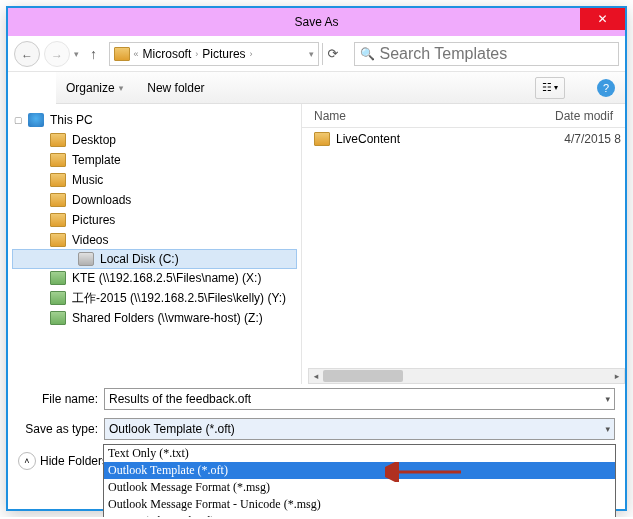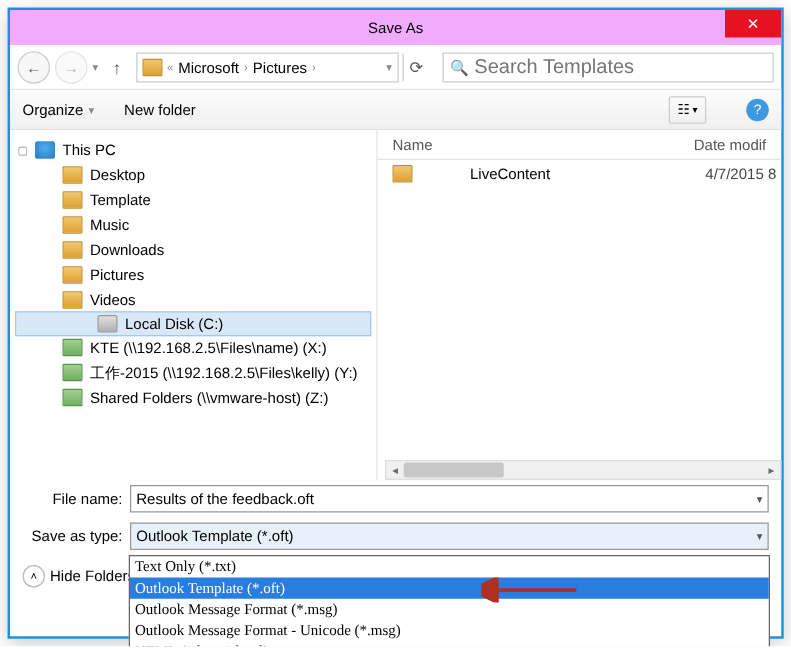--- a/index.html
+++ b/index.html
@@ -12,21 +12,21 @@
 .navbtn { width: 26px; height: 26px; border: 1px solid #ccc; border-radius: 50%; display: flex; align-items: center; justify-content: center; font-size: 12px; color: #555; background: #f7f7f7; }
 .navbtn.disabled { opacity: 0.5; }
 .upbtn { width: 22px; height: 22px; display: flex; align-items: center; justify-content: center; color: #555; font-size: 14px; }
 .crumb { flex: 0 0 210px; height: 24px; border: 1px solid #ccc; display: flex; align-items: center; padding: 0 4px; font-size: 12px; gap: 4px; }
 .crumb .sep { color: #888; font-size: 9px; }
 .crumb .folder-ico { width: 16px; height: 14px; background: linear-gradient(#f0c870,#e0a030); border-radius: 1px; border: 1px solid #c09030; }
 .refresh { width: 22px; height: 22px; display: flex; align-items: center; justify-content: center; color: #555; font-size: 13px; border-left: 1px solid #ccc; margin-left: -1px; }
 .searchbox { flex: 1; height: 24px; border: 1px solid #ccc; display: flex; align-items: center; padding: 0 6px; margin-left: 6px; }
 .searchbox input { border: none; outline: none; font-size: 16px; color: #c2410c; width: 100%; background: transparent; }
 .searchbox .sicon { color: #888; font-size: 12px; margin-right: 4px; }
-.toolbar { height: 32px; background: linear-gradient(#fdfdfd,#f0f0f0); border-bottom: 1px solid #e0e0e0; display: flex; align-items: center; padding: 0 10px; font-size: 12px; gap: 24px; }
+.toolbar { height: 32px; background: linear-gradient(#fdfdfd,#f0f0f0); border-bottom: 1px solid #e0e0e0; display: flex; align-items: center; padding: 0 10px; font-size: 12px; gap: 24px; margin-left: 48px; }
 .toolbar .spacer { flex: 1; }
 .toolbar .viewbtn { width: 30px; height: 22px; border: 1px solid #ccc; border-radius: 2px; display: flex; align-items: center; justify-content: center; font-size: 11px; }
 .toolbar .help { width: 18px; height: 18px; border-radius: 50%; background: #3d9ae0; color: #fff; font-size: 11px; display: flex; align-items: center; justify-content: center; margin-left: 8px; }
 .body { display: flex; height: 280px; }
 .tree { width: 294px; border-right: 1px solid #e5e5e5; overflow: hidden; padding: 6px 0; font-size: 12px; position: relative; }
 .tree-item { display: flex; align-items: center; height: 20px; padding-left: 20px; gap: 6px; white-space: nowrap; }
 .tree-item.child { padding-left: 42px; }
 .tree-item.selected { background: #d8e8f8; border: 1px solid #a0c8f0; margin: -1px 4px; padding-left: 65px; }
 .tree-item .ico { width: 16px; height: 14px; flex-shrink: 0; }
 .ico.pc { background: radial-gradient(circle at 50% 40%, #4db0f0, #2a78c0); border-radius: 2px; }
@@ -34,21 +34,21 @@
 .ico.drv { background: linear-gradient(#e0e0e0,#b0b0b0); border-radius: 2px; border: 1px solid #999; }
 .ico.net { background: linear-gradient(#a0d090,#70b060); border-radius: 1px; border: 1px solid #5a9050; }
 .tree .expander { position: absolute; left: 6px; font-size: 9px; color: #888; }
 .listpane { flex: 1; font-size: 12px; position: relative; }
 .listhdr { display: flex; height: 24px; align-items: center; border-bottom: 1px solid #e5e5e5; color: #555; justify-content: center; }
 .listhdr .col-name { padding-left: 12px; flex: 1; }
 .listhdr .col-date { width: 70px; }
 .listrow { display: flex; align-items: center; height: 22px; padding-left: 12px; gap: 6px; }
 .listrow .ico { width: 16px; height: 14px; }
 .listrow .datecell { width: 70px; text-align: right; padding-right: 4px; color: #444; }
-.listrow .namecell { flex: 1; margin-left: 40px; }
+.listrow .namecell { flex: 1; }
 .hscroll { position: absolute; bottom: 0; left: 6px; right: 0; height: 16px; background: #f0f0f0; border: 1px solid #ddd; display: flex; align-items: center; }
 .hscroll .arrow { width: 14px; text-align: center; font-size: 9px; color: #666; }
 .hscroll .thumb { width: 80px; height: 12px; background: #c8c8c8; border-radius: 2px; }
 .formrow { display: flex; align-items: center; padding: 4px 10px; font-size: 12px; }
 .formrow label { width: 86px; text-align: right; padding-right: 6px; }
 .formrow .field { flex: 1; height: 22px; border: 1px solid #999; display: flex; align-items: center; padding: 0 4px; background: #fff; position: relative; }
 .formrow .field input { border: none; outline: none; font-size: 12px; width: 100%; }
 .formrow .field .dd { font-size: 9px; color: #555; }
 .formrow .field.sel { background: #e8f0fa; }
 .dropdown { position: absolute; left: 95px; right: 9px; top: 0; border: 1px solid #666; background: #fff; font-size: 12px; z-index: 10; }

